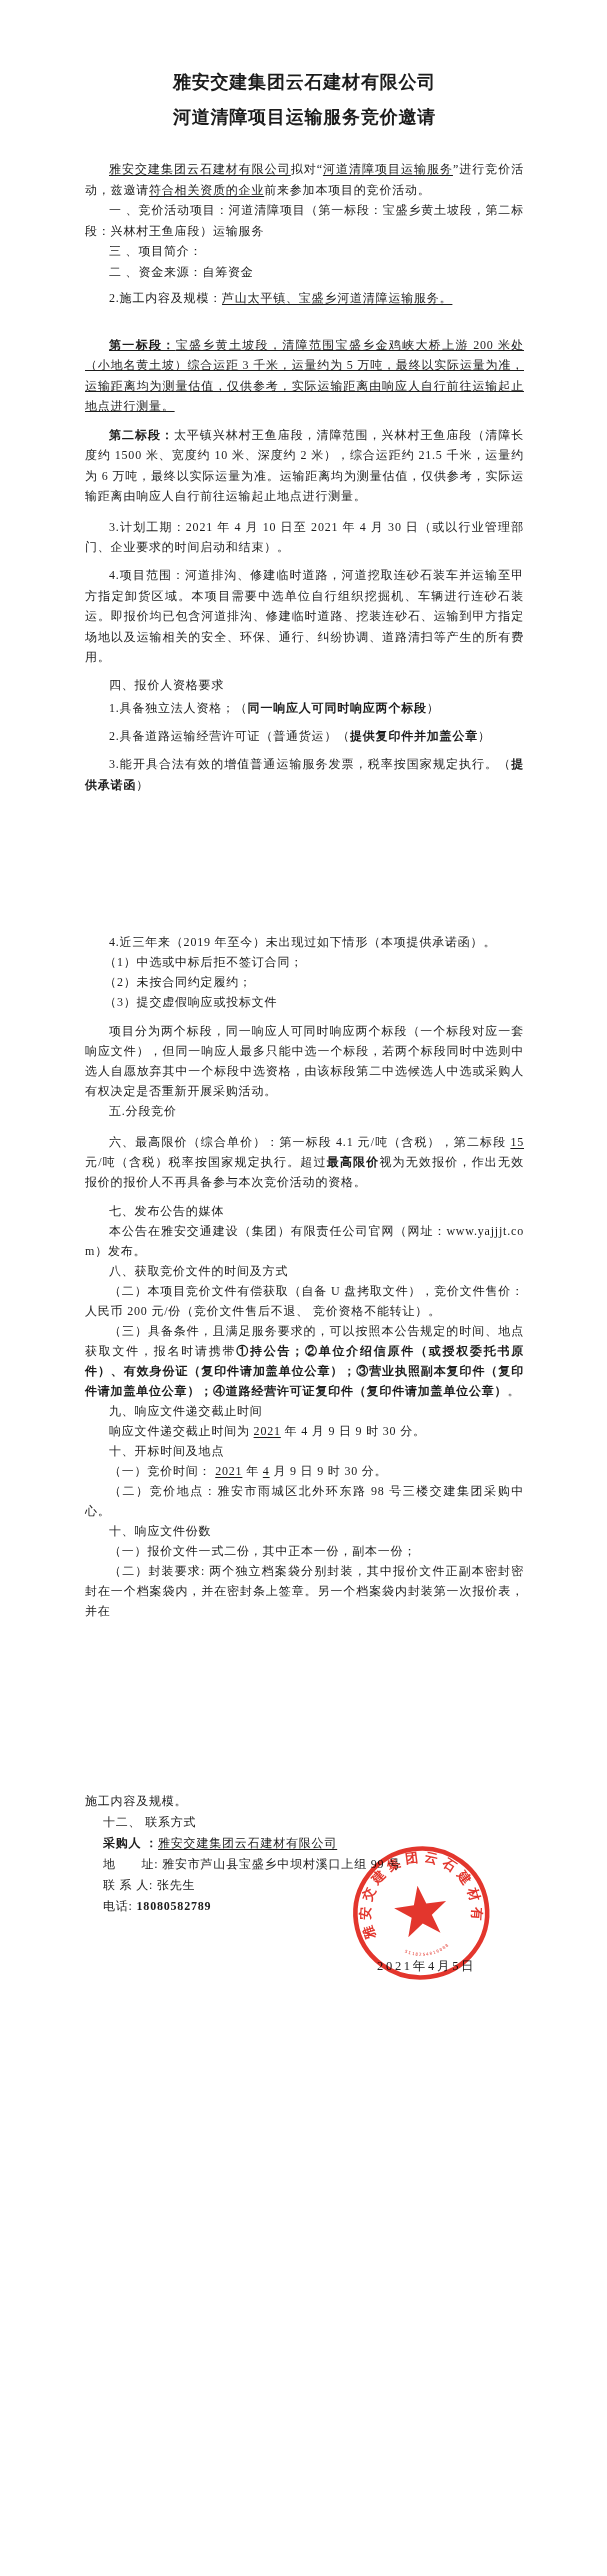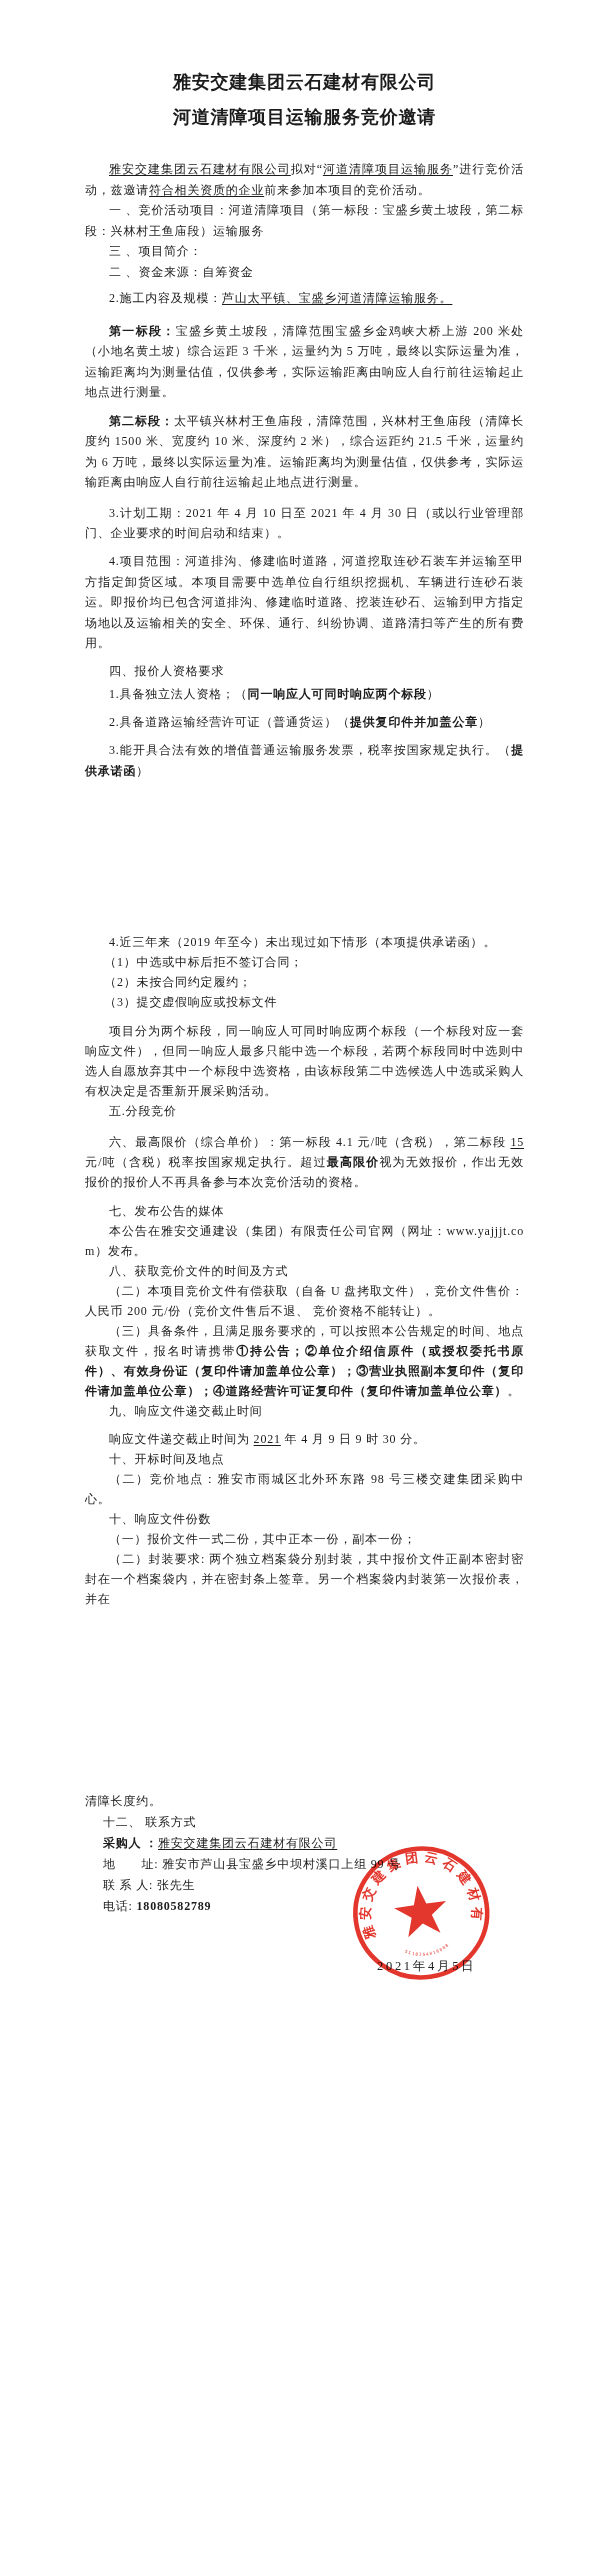--- a/index.html
+++ b/index.html
@@ -34,21 +34,21 @@
 
 <div>
     <div class="page" style="top: 65px;">
       <div class="para title"><span class="run">雅安交建集团云石建材有限公司</span></div>
       <div class="para title" style="margin-bottom: 24px;"><span class="run">河道清障项目运输服务竞价邀请</span></div>
       <div class="para" style="line-height: 20.5px; margin-top: 10.6px; text-indent: 2em;"><span class="run u">雅安交建集团云石建材有限公司</span><span class="run">拟对“</span><span class="run u">河道清障项目运输服务</span><span class="run">”进行竞价活动，兹邀请</span><span class="run u">符合相关资质的企业</span><span class="run">前来参加本项目的竞价活动。</span></div>
       <div class="para" style="line-height: 20.5px; text-indent: 2em;"><span class="run">一 、竞价活动项目：河道清障项目（第一标段：宝盛乡黄土坡段，第二标段：兴林村王鱼庙段）运输服务</span></div>
       <div class="para" style="line-height: 20.5px; text-indent: 2em;"><span class="run">三 、项目简介：</span></div>
       <div class="para" style="line-height: 20.5px; text-indent: 2em;"><span class="run">二 、资金来源：自筹资金</span></div>
       <div class="para" style="line-height: 20.5px; margin-top: 6px; text-indent: 2em;"><span class="run">2.施工内容及规模：</span><span class="run u">芦山太平镇、宝盛乡河道清障运输服务。</span></div>
-      <div class="para" style="line-height: 20.5px; margin-top: 12px; text-indent: 2em;"><span class="run b">第一标段：</span><span class="run">宝盛乡黄土坡段，清障范围宝盛乡金鸡峡大桥上游 200 米处（小地名黄土坡）综合运距 3 千米，运量约为 5 万吨，最终以实际运量为准，运输距离均为测量估值，仅供参考，实际运输距离由响应人自行前往运输起止地点进行测量。</span></div>
+      <div class="para" style="line-height: 20.5px; margin-top: 26px; text-indent: 2em; text-decoration: underline;"><span class="run b">第一标段：</span><span class="run">宝盛乡黄土坡段，清障范围宝盛乡金鸡峡大桥上游 200 米处（小地名黄土坡）综合运距 3 千米，运量约为 5 万吨，最终以实际运量为准，运输距离均为测量估值，仅供参考，实际运输距离由响应人自行前往运输起止地点进行测量。</span></div>
       <div class="para" style="line-height: 20.5px; margin-top: 8.3px; text-indent: 2em;"><span class="run b">第二标段：</span><span class="run">太平镇兴林村王鱼庙段，清障范围，兴林村王鱼庙段（清障长度约 1500 米、宽度约 10 米、深度约 2 米），综合运距约 21.5 千米，运量约为 6 万吨，最终以实际运量为准。运输距离均为测量估值，仅供参考，实际运输距离由响应人自行前往运输起止地点进行测量。</span></div>
       <div class="para" style="line-height: 20.5px; margin-top: 10px; text-indent: 2em;"><span class="run">3.计划工期：2021 年 4 月 10 日至 2021 年 4 月 30 日（或以行业管理部门、企业要求的时间启动和结束）。</span></div>
       <div class="para" style="line-height: 20.5px; margin-top: 7.6px; text-indent: 2em;"><span class="run">4.项目范围：河道排沟、修建临时道路，河道挖取连砂石装车并运输至甲方指定卸货区域。本项目需要中选单位自行组织挖掘机、车辆进行连砂石装运。即报价均已包含河道排沟、修建临时道路、挖装连砂石、运输到甲方指定场地以及运输相关的安全、环保、通行、纠纷协调、道路清扫等产生的所有费用。</span></div>
       <div class="para" style="line-height: 20.5px; margin-top: 6.8px; text-indent: 2em;"><span class="run">四、报价人资格要求</span></div>
       <div class="para" style="line-height: 20.5px; margin-top: 3px; text-indent: 2em;"><span class="run">1.具备独立法人资格；（</span><span class="run b">同一响应人可同时响应两个标段</span><span class="run">）</span></div>
       <div class="para" style="line-height: 20.5px; margin-top: 7.6px; text-indent: 2em;"><span class="run">2.具备道路运输经营许可证（普通货运）（</span><span class="run b">提供复印件并加盖公章</span><span class="run">）</span></div>
       <div class="para" style="line-height: 20.5px; margin-top: 7.6px; text-indent: 2em;"><span class="run">3.能开具合法有效的增值普通运输服务发票，税率按国家规定执行。（</span><span class="run b">提供承诺函</span><span class="run">）</span></div>
     </div>
     <div class="page" style="top: 932px;">
       <div class="para" style="line-height: 20px; text-indent: 2em;"><span class="run">4.近三年来（2019 年至今）未出现过如下情形（本项提供承诺函）。</span></div>
@@ -57,29 +57,30 @@
       <div class="para" style="line-height: 20px; text-indent: 1.6em;"><span class="run">（3）提交虚假响应或投标文件</span></div>
       <div class="para" style="line-height: 20px; margin-top: 9px; text-indent: 2em;"><span class="run">项目分为两个标段，同一响应人可同时响应两个标段（一个标段对应一套响应文件），但同一响应人最多只能中选一个标段，若两个标段同时中选则中选人自愿放弃其中一个标段中选资格，由该标段第二中选候选人中选或采购人有权决定是否重新开展采购活动。</span></div>
       <div class="para" style="line-height: 20px; text-indent: 2em;"><span class="run">五.分段竞价</span></div>
       <div class="para" style="line-height: 20px; margin-top: 10.6px; text-indent: 2em;"><span class="run">六、最高限价（综合单价）：第一标段 4.1 元/吨（含税），第二标段 </span><span class="run u">15</span><span class="run"> 元/吨（含税）税率按国家规定执行。超过</span><span class="run b">最高限价</span><span class="run">视为无效报价，作出无效报价的报价人不再具备参与本次竞价活动的资格。</span></div>
       <div class="para" style="line-height: 20px; margin-top: 9px; text-indent: 2em;"><span class="run">七、发布公告的媒体</span></div>
       <div class="para" style="line-height: 20px; text-indent: 2em;"><span class="run">本公告在雅安交通建设（集团）有限责任公司官网（网址：www.yajjjt.com）发布。</span></div>
       <div class="para" style="line-height: 20px; text-indent: 2em;"><span class="run">八、获取竞价文件的时间及方式</span></div>
       <div class="para" style="line-height: 20px; text-indent: 2em;"><span class="run">（二）本项目竞价文件有偿获取（自备 U 盘拷取文件），竞价文件售价：人民币 200 元/份（竞价文件售后不退、 竞价资格不能转让）。</span></div>
       <div class="para" style="line-height: 20px; text-indent: 2em;"><span class="run">（三）具备条件，且满足服务要求的，可以按照本公告规定的时间、地点获取文件，报名时请携带</span><span class="run b">①持公告；②单位介绍信原件（或授权委托书原件）、有效身份证（复印件请加盖单位公章）；③营业执照副本复印件（复印件请加盖单位公章）；④道路经营许可证复印件（复印件请加盖单位公章）</span><span class="run">。</span></div>
       <div class="para" style="line-height: 20px; text-indent: 2em;"><span class="run">九、响应文件递交截止时间</span></div>
-      <div class="para" style="line-height: 20px; text-indent: 2em; margin-top: 8px;"><span class="run">响应文件递交截止时间为 </span><span class="run u">2021</span><span class="run"> 年 4 月 9 日 9 时 30 分。</span></div>
+      <div class="para" style="line-height: 20px; text-indent: 2em;"><span class="run">响应文件递交截止时间为 </span><span class="run u">2021</span><span class="run"> 年 4 月 9 日 9 时 30 分。</span></div>
       <div class="para" style="line-height: 20px; text-indent: 2em;"><span class="run">十、开标时间及地点</span></div>
+      <div class="para" style="line-height: 20px; text-indent: 2em;"><span class="run">（一）竞价时间： </span><span class="run u">2021</span><span class="run"> 年 </span><span class="run u">4</span><span class="run"> 月 9 日 9 时 30 分。</span></div>
       <div class="para" style="line-height: 20px; text-indent: 2em;"><span class="run">（二）竞价地点：雅安市雨城区北外环东路 98 号三楼交建集团采购中心。</span></div>
       <div class="para" style="line-height: 20px; text-indent: 2em;"><span class="run">十、响应文件份数</span></div>
       <div class="para" style="line-height: 20px; text-indent: 2em;"><span class="run">（一）报价文件一式二份，其中正本一份，副本一份；</span></div>
       <div class="para" style="line-height: 20px; text-indent: 2em;"><span class="run">（二）封装要求: 两个独立档案袋分别封装，其中报价文件正副本密封密封在一个档案袋内，并在密封条上签章。另一个档案袋内封装第一次报价表，并在</span></div>
     </div>
     <div class="page" style="top: 1791px;">
-      <div class="para" style="line-height: 21px;"><span class="run">清障长度约。</span></div>
+      <div class="para" style="line-height: 21px;"><span class="run">施工内容及规模。</span></div>
       <div class="para" style="line-height: 21px; text-indent: 1.5em;"><span class="run">十二、 联系方式</span></div>
       <div class="para" style="line-height: 21px; text-indent: 1.5em;"><span class="run b">采购人 ：</span><span class="run u">雅安交建集团云石建材有限公司</span></div>
       <div class="para" style="line-height: 21px; text-indent: 1.5em;"><span class="run">地　　址: 雅安市芦山县宝盛乡中坝村溪口上组 99 号</span></div>
       <div class="para" style="line-height: 21px; text-indent: 1.5em;"><span class="run">联 系 人: 张先生</span></div>
       <div class="para" style="line-height: 21px; text-indent: 1.5em;"><span class="run">电话: </span><span class="run b">18080582789</span></div>
     </div>
   </div>
 
 <div class="seal-date">2021年4月5日</div>
 

